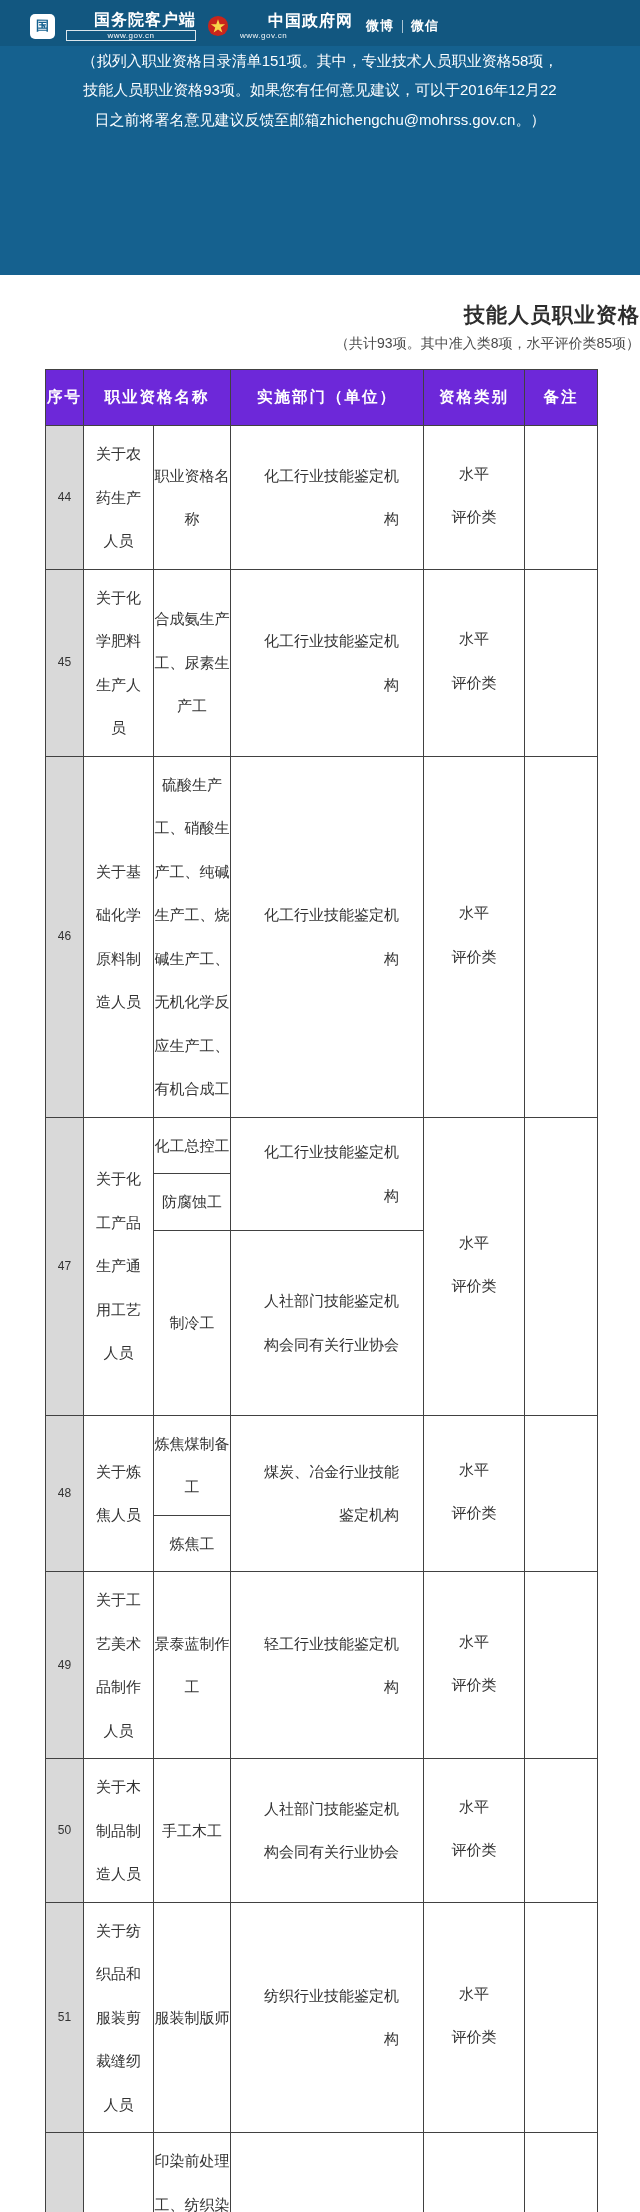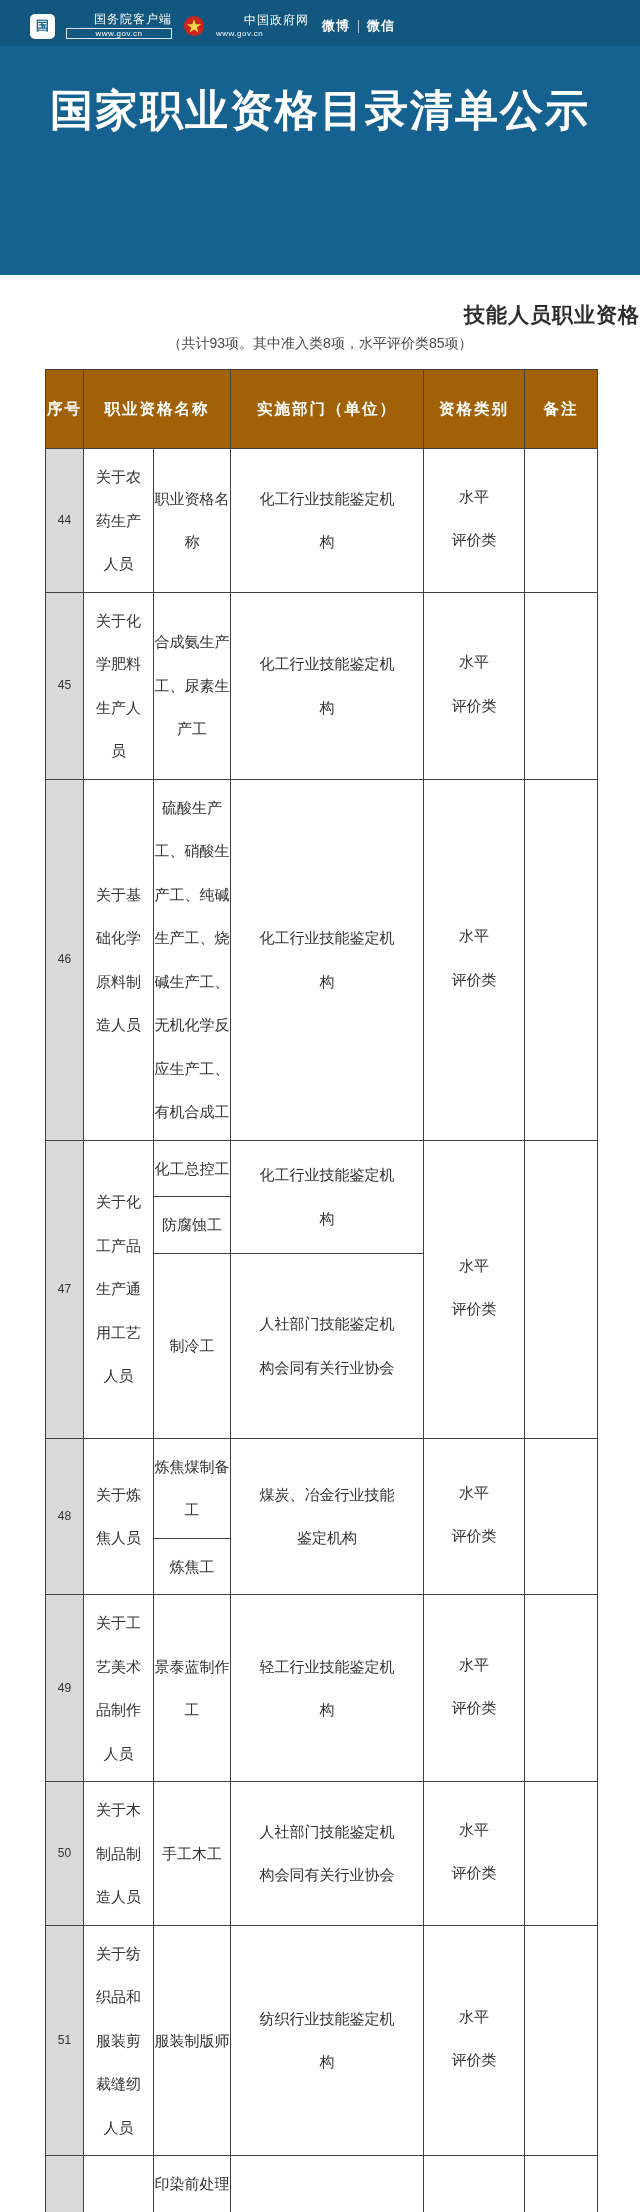--- a/index.html
+++ b/index.html
@@ -6,51 +6,51 @@
     font-family:"Liberation Sans","DejaVu Sans",sans-serif;}
 
   
   .banner{width:640px;height:275px;background:#15618f;box-sizing:border-box;overflow:hidden;}
   .topbar{display:flex;align-items:center;gap:11px;height:40px;
     padding:6px 0 0 30px;background:rgba(0,0,0,0.10);}
   .app-icon{width:25px;height:25px;background:#fff;border-radius:5px;
     display:flex;align-items:center;justify-content:center;
     color:#15618f;font-size:13px;font-weight:bold;flex:0 0 auto;}
   .brand{display:flex;align-items:center;gap:6px;color:#fff;}
-  .brand .nm{font-size:12px;font-weight:normal;letter-spacing:1px;line-height:1.1;padding-left:28px;}
+  .brand .nm{font-size:16px;font-weight:bold;letter-spacing:1px;line-height:1.1;padding-left:28px;}
   .urlbox{font-size:8px;border:1px solid rgba(255,255,255,.85);padding:0 3px;
     margin-top:2px;letter-spacing:.5px;text-align:center;}
   .url2{font-size:8px;margin-top:2px;letter-spacing:.5px;opacity:.95;}
   .emblem{width:22px;height:22px;flex:0 0 auto;}
   .social{display:flex;align-items:center;gap:8px;color:#fff;
     font-size:13px;font-weight:bold;letter-spacing:1px;margin-left:2px;}
   .sep{width:1px;height:13px;background:rgba(255,255,255,.65);display:inline-block;}
 
   .banner h1{margin:36px 0 14px;text-align:center;color:#ffffff;
     font-size:43px;font-weight:bold;letter-spacing:2px;}
   .note{width:478px;margin:0 auto;color:#fbfdff;font-size:15px;
     line-height:1.95;text-align:center;}
 
   
   .section-title{margin:26px 0 6px;text-align:right;color:#2d2d2d;
     font-size:21px;font-weight:bold;letter-spacing:1px;}
-  .section-subtitle{margin:0 16px 16px;text-align:center;color:#4a4a4a;font-size:14px;}
+  .section-subtitle{margin:0 0 16px;text-align:right;color:#4a4a4a;font-size:14px;}
 
   
   table{border-collapse:collapse;table-layout:fixed;margin-left:45px;width:552px;}
   th,td{border:1px solid #414141;text-align:center;vertical-align:middle;
     box-sizing:border-box;}
-  th{background:#a16207;color:#ffffff;font-size:15.5px;font-weight:bold;
-    height:79px;letter-spacing:2px;}
+  th{background:#6d28d9;color:#ffffff;font-size:15.5px;font-weight:bold;
+    height:56px;letter-spacing:2px;}
   td{color:#333333;font-size:15px;line-height:2.9;white-space:pre-line;
     background:#ffffff;padding:6px 4px;}
   td.cell-no{background:#d9d9d9;font-size:12px;padding:0;}
   td.cell-group{padding:6px 6px;}
   td.cell-occupation{padding:6px 0;}
-  td.cell-department{padding:6px 24px;}
+  td.cell-department{padding:6px 24px;text-align:right;}
   td.cell-category{padding:6px 8px;font-family:Liberation Mono, monospace;}
 </style>
 </head>
 <body>
 
 <header class="banner">
   <div class="topbar">
     <div class="app-icon">国</div>
     <div class="brand">
       <div>
@@ -68,21 +68,21 @@
         <div class="url2">www.gov.cn</div>
       </div>
     </div>
     <div class="social">
       <span>微博</span>
       <span class="sep"></span>
       <span>微信</span>
     </div>
   </div>
 
-  <h1>国家职业资格目录清单公示</h1>
+  <p class="note">（拟列入职业资格目录清单151项。其中，专业技术人员职业资格58项，技能人员职业资格93项。如果您有任何意见建议，可以于2016年12月22日之前将署名意见建议反馈至邮箱zhichengchu@mohrss.gov.cn。）</p>
 </header>
 
 <h2 class="section-title">技能人员职业资格</h2>
 <p class="section-subtitle">（共计93项。其中准入类8项，水平评价类85项）</p>
 
 <table>
   <colgroup>
     <col style="width:38px">
       <col style="width:70px">
       <col style="width:77px">

